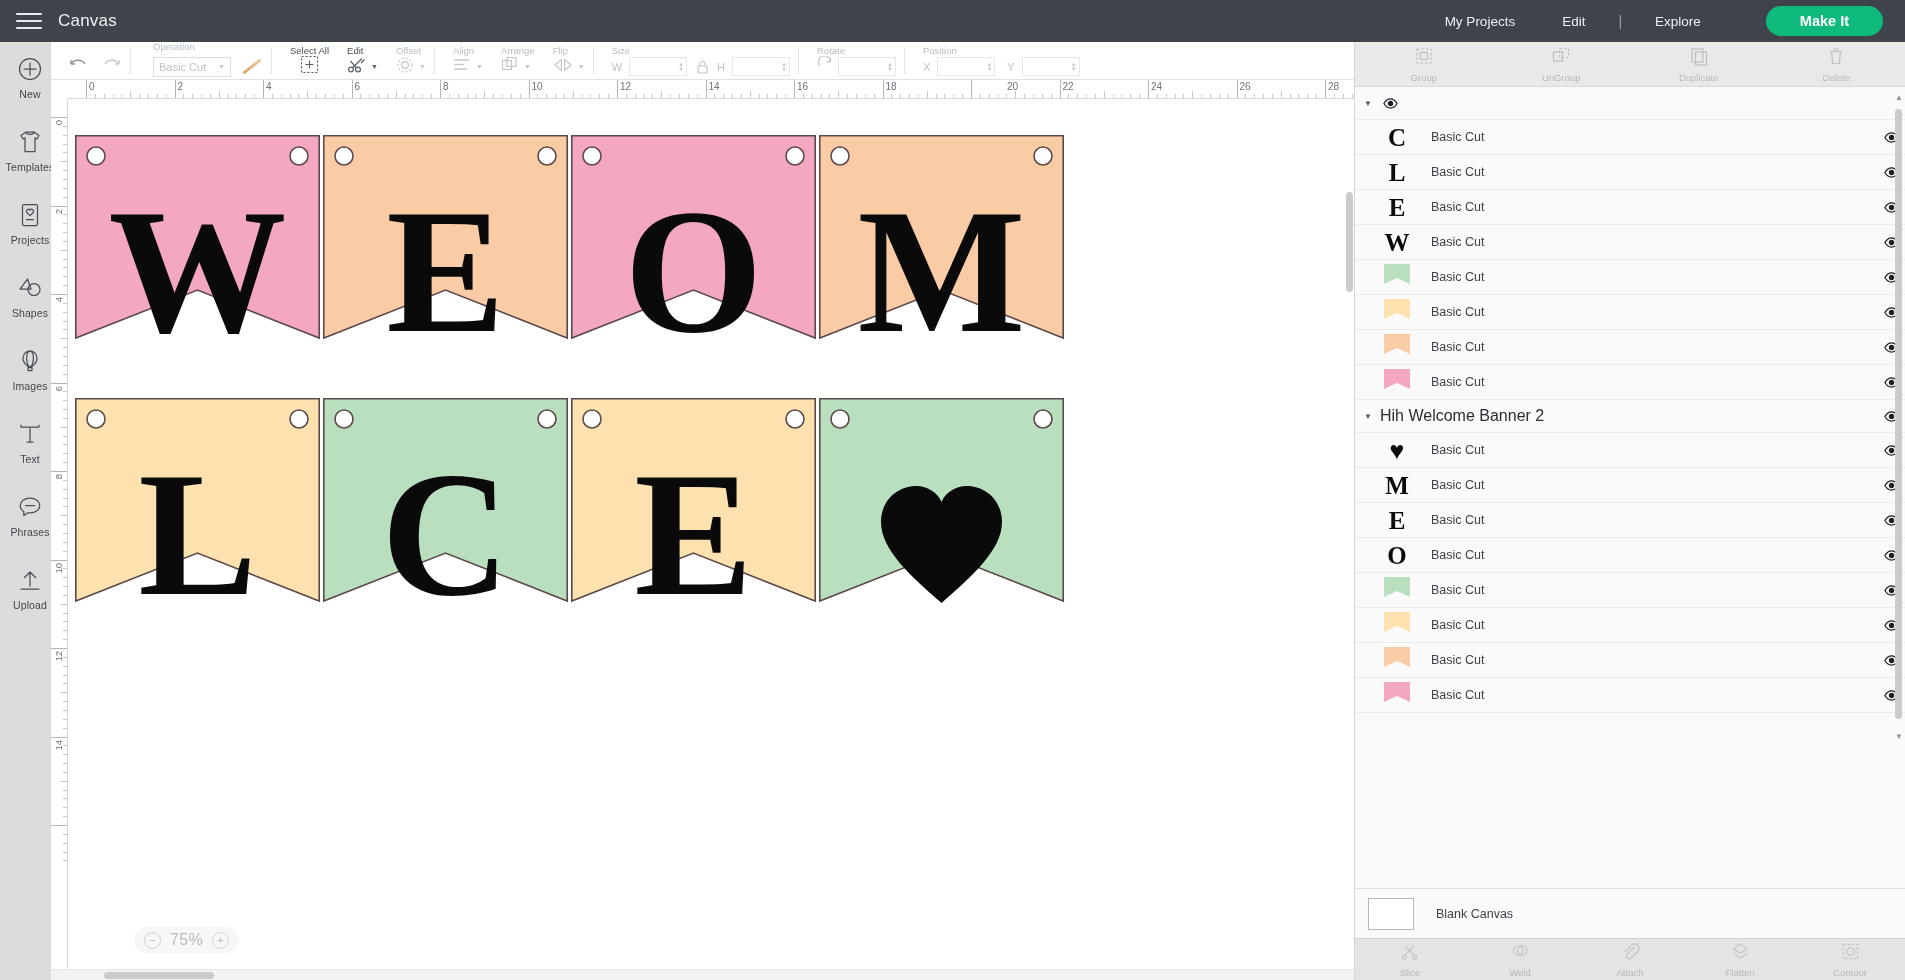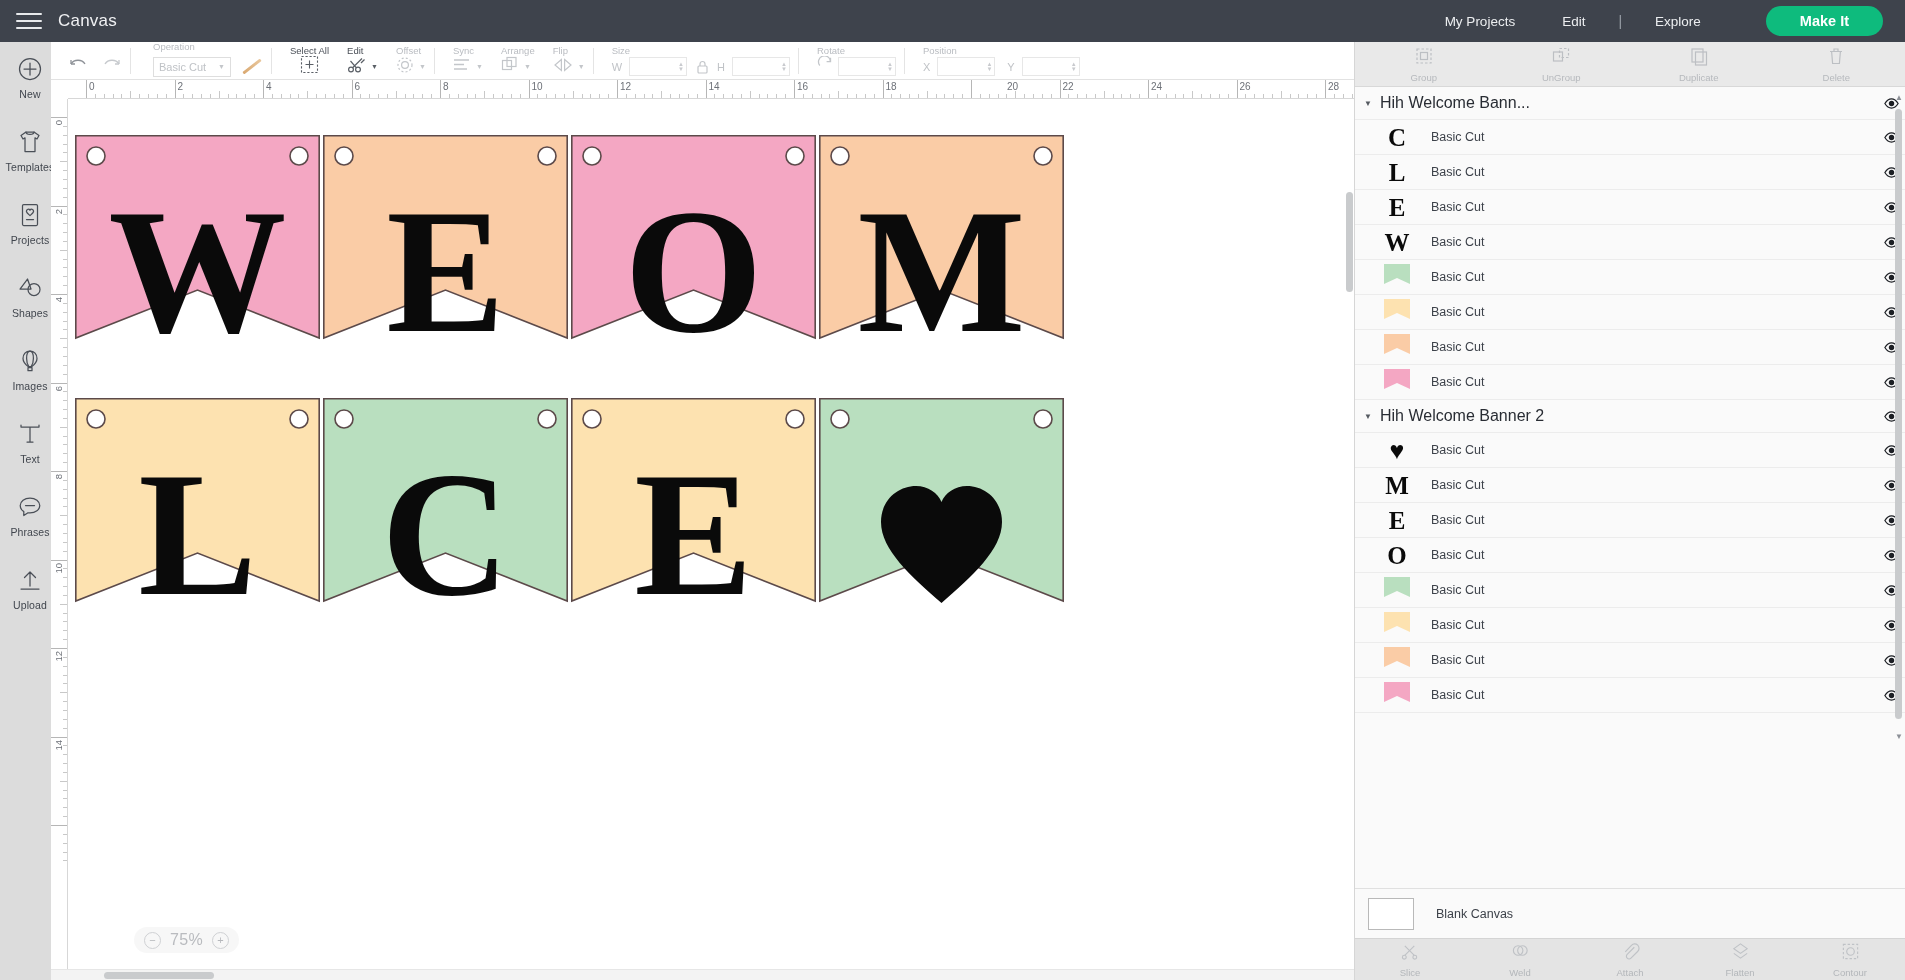--- a/index.html
+++ b/index.html
@@ -303,21 +303,21 @@
         <svg width="18" height="18" viewBox="0 0 18 18" fill="none" stroke="#c3c6ca" stroke-width="1.2">
           <circle cx="9" cy="9" r="3.4"></circle>
             <circle cx="9" cy="9" r="7" stroke-dasharray="2 2.2"></circle>
         </svg>
       </span>
       <span class="caret">▼</span>
     </div>
   </div>
 
   <div class="tgrp" style="padding-left:18px;">
-    <div class="tlabel">Sync</div>
+    <div class="tlabel">Align</div>
     <div class="trow" style="padding-bottom:3px;">
       <span>
         <svg width="18" height="15" viewBox="0 0 18 15" stroke="#c3c6ca" stroke-width="1.4" fill="none">
           <path d="M1 3h15M1 7.5h10M1 12h13"></path>
         </svg>
       </span>
       <span class="caret">▼</span>
     </div>
   </div>
 
@@ -771,21 +771,20 @@
           </svg></span>
         <span class="pact-lbl">Delete</span>
       </div>
     </div>
   <div id="layerlist">
     <div id="layerscroll"></div>
     <div class="ls-arrow" style="top:6px;">▲</div>
     <div class="ls-arrow" style="top:645px;">▼</div>
   <div class="grp-row">
         <span class="grp-arrow">▼</span>
-        <span class="grp-name">Hih Welcome Bann...</span>
         <span class="eye">
           <svg width="15" height="11" viewBox="0 0 15 11" fill="none" stroke="#1c1f24" stroke-width="1.25">
             <path d="M.9 5.5C2.8 2.4 5 .9 7.5.9s4.7 1.5 6.6 4.6c-1.9 3.1-4.1 4.6-6.6 4.6S2.8 8.6.9 5.5z"></path>
             <circle cx="7.5" cy="5.5" r="2.1" fill="#1c1f24"></circle>
           </svg>
         </span>
       </div>
       <div class="lyr-row">
         <span class="lyr-thumb">
           <span class="lyr-letter">C</span>

